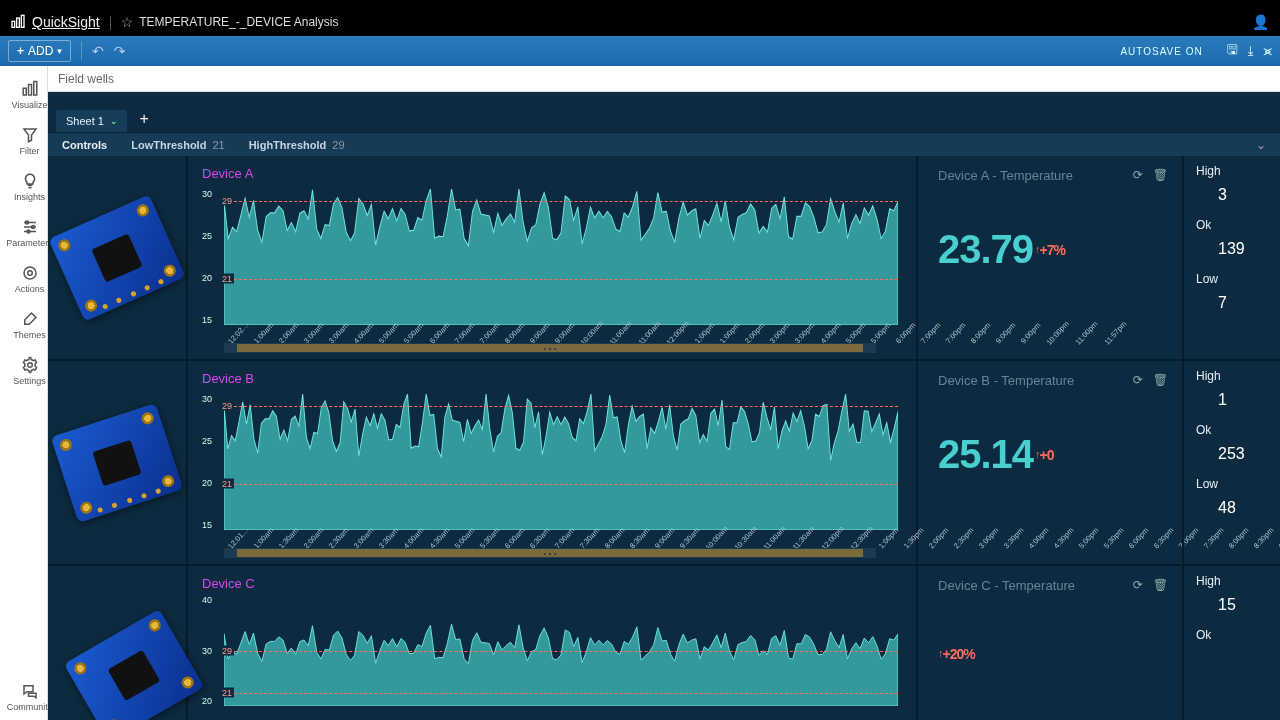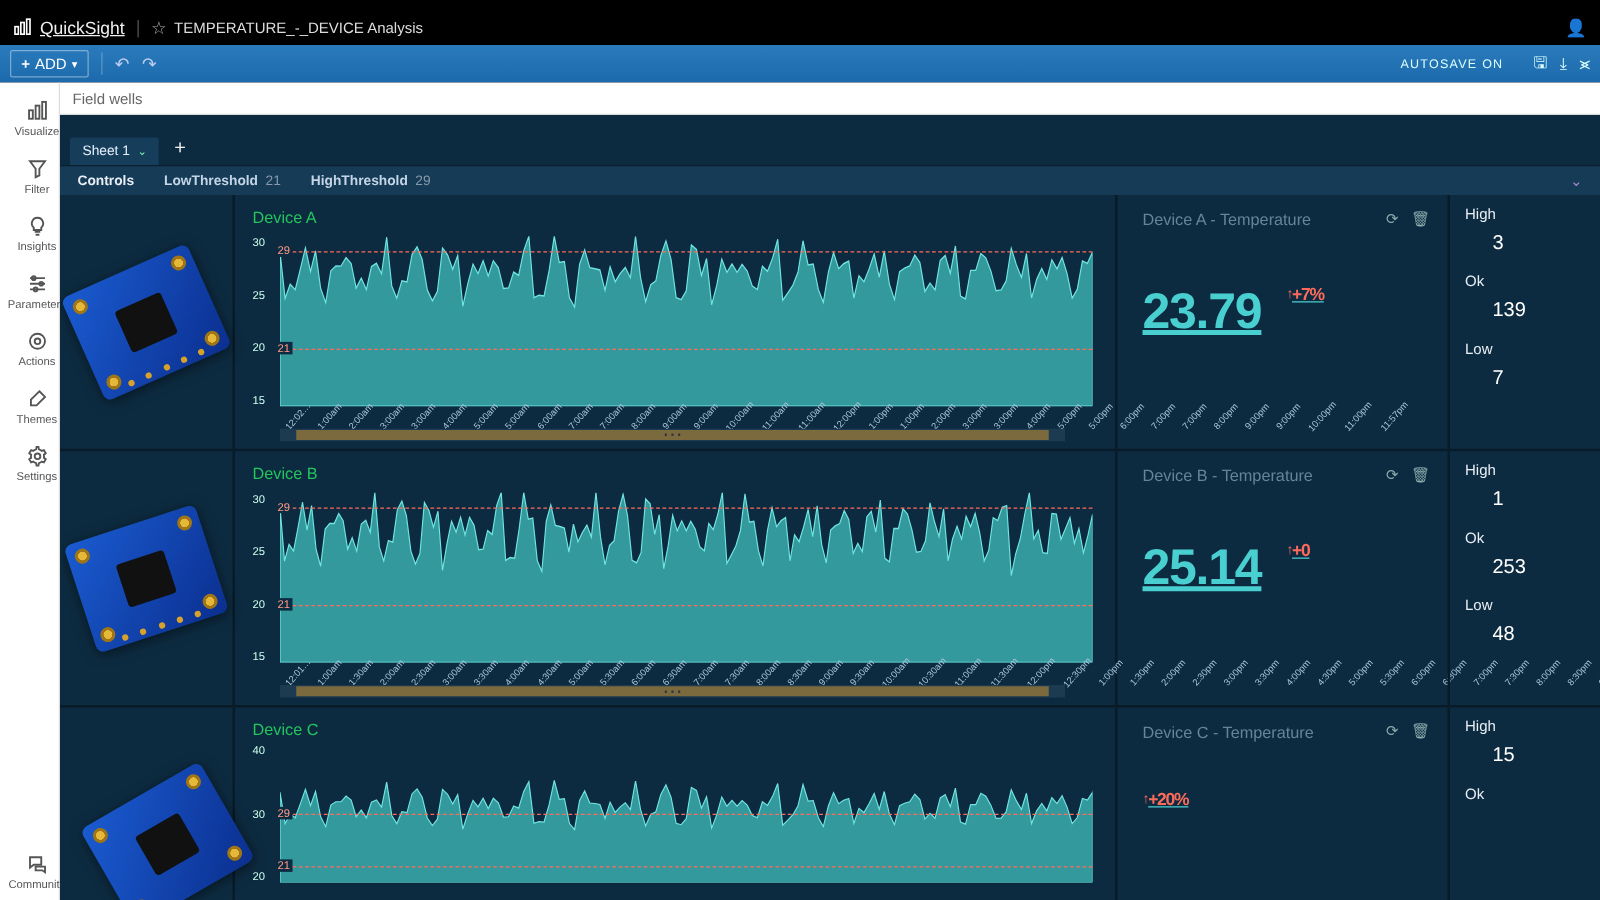--- a/index.html
+++ b/index.html
@@ -51,41 +51,41 @@
   .chip::before, .chip::after { content:""; position:absolute; width:12px; height:12px; border-radius:50%; background:radial-gradient(circle,#e5b83a 40%, #a07515 42%); }
   .chip::before { top:6px; left:6px;}
   .chip::after { bottom:6px; right:6px;}
   .chip .dot1, .chip .dot2 { position:absolute; width:12px;height:12px;border-radius:50%;background:radial-gradient(circle,#e5b83a 40%, #a07515 42%);}
   .chip .dot1{top:6px;right:6px;} .chip .dot2{bottom:6px;left:6px;}
   .chip .core { position:absolute; top:30%; left:32%; width:36%; height:40%; background:#111; border-radius:3px;}
   .chip .pins { position:absolute; bottom:2px; left:20%; right:20%; height:6px; display:flex; justify-content:space-between;}
   .chip .pins span{ width:5px; height:5px; border-radius:50%; background:#d6a22b;}
 
   .c-chart { flex:1; min-width:0; padding:10px 18px 6px 14px; display:flex; flex-direction:column;}
-  .chart-title { font-size:13px; color:#22c55e;}
+  .chart-title { font-size:13px; color:#d946ef;}
   .chart-body { flex:1; display:flex; position:relative; margin-top:8px;}
   .yaxis { width:22px; display:flex; flex-direction:column; justify-content:space-between; font-size:9px; color:#cfe; padding-bottom:14px;}
   .plot { flex:1; position:relative;}
   .area-svg { position:absolute; inset:0 0 14px 0; width:100%; height:calc(100% - 14px);}
   .thresh { position:absolute; left:0; right:0; border-top:1px dashed #ff6b5b;}
   .thlabel { position:absolute; font-size:9px; color:#ff9a86; left:-2px; transform:translateY(-55%); background:#0d2b40; padding-right:2px;}
   .xaxis { position:absolute; left:0; right:0; bottom:0; height:14px; display:flex;}
   .xaxis span { flex:1; font-size:7.5px; color:#a9c6da; text-align:center; transform:rotate(-48deg) translateY(4px); transform-origin:center; white-space:nowrap;}
   .scroll-track { height:10px; margin:4px 22px 0 22px; background:#1c3a50; position:relative;}
   .scroll-thumb { position:absolute; top:1px; bottom:1px; background:#7a6a3e; left:2%; right:2%;}
   .scroll-grip { position:absolute; left:50%; top:0; bottom:0; width:12px; transform:translateX(-50%); display:flex; align-items:center; justify-content:center; color:#334;}
 
   .c-kpi { width:266px; padding:12px 10px 0 20px; position:relative;}
   .kpi-title { font-size:13px; color:#678399; }
   .kpi-icons { position:absolute; top:12px; right:14px; display:flex; gap:10px; color:#8aa; font-size:12px;}
-  .kpi-value { font-size:40px; font-weight:700; color:#49cfcf; letter-spacing:-1px; margin-top:44px; display:flex; align-items:flex-start; gap:20px;text-decoration:underline;}
+  .kpi-value { font-size:40px; font-weight:700; color:#49cfcf; letter-spacing:-1px; margin-top:44px; display:flex; align-items:center; gap:2px;}
   .kpi-delta { font-size:14px; font-weight:600; color:#ff6b5b;}
   .kpi-delta .arrow{ font-size:11px; display:inline-block; transform:translateY(-2px);}
 
-  .c-stats { width:120px; padding:8px 10px 0 12px; display:flex; flex-direction:column;}
+  .c-stats { width:96px; padding:8px 10px 0 12px; display:flex; flex-direction:column;}
   .stat { margin-bottom:14px;}
   .stat .sl { font-size:12px; color:#e8eef4;}
   .stat .sv { font-size:16px; color:#fff; margin-top:8px; padding-left:22px;}
 
   
   .row:last-child .kpi-value{ margin-top:38px;}
   .row:last-child .c-chart .chart-body{ margin-top:4px;}
   .row:last-child .scroll-track{ display:none;}
   .row:last-child .c-stats .stat:nth-child(3){ display:none;}
 </style>

